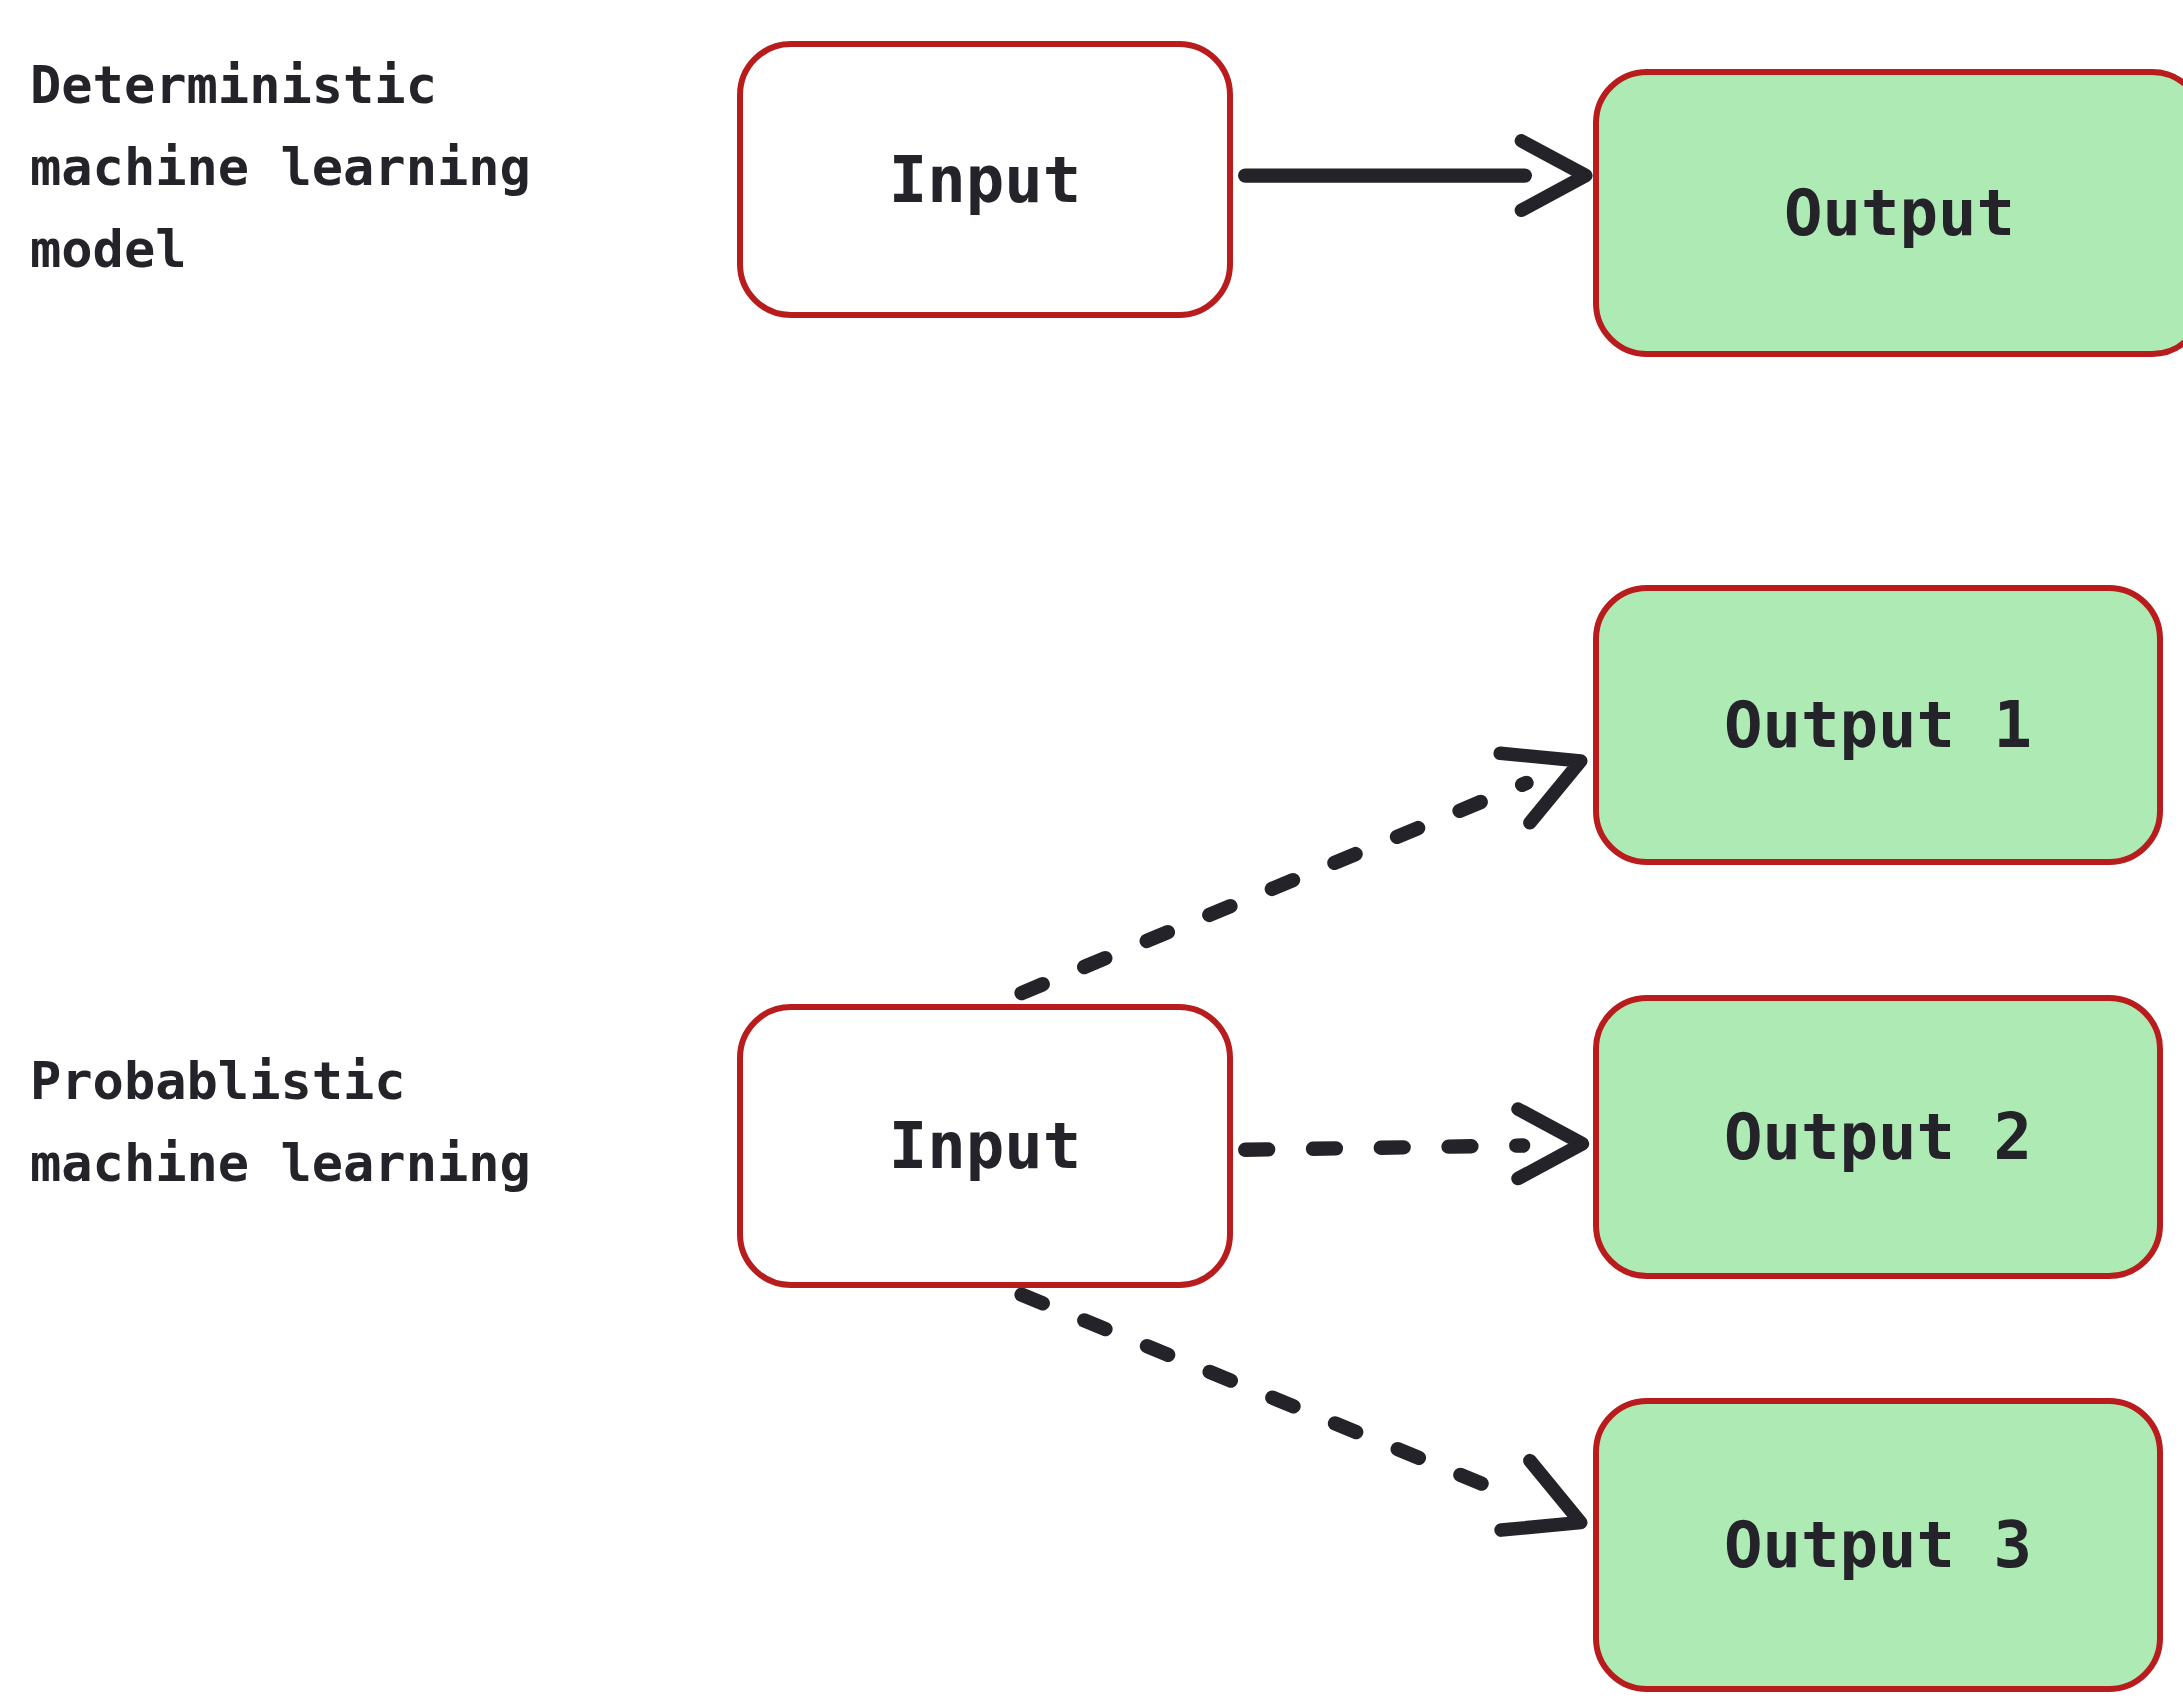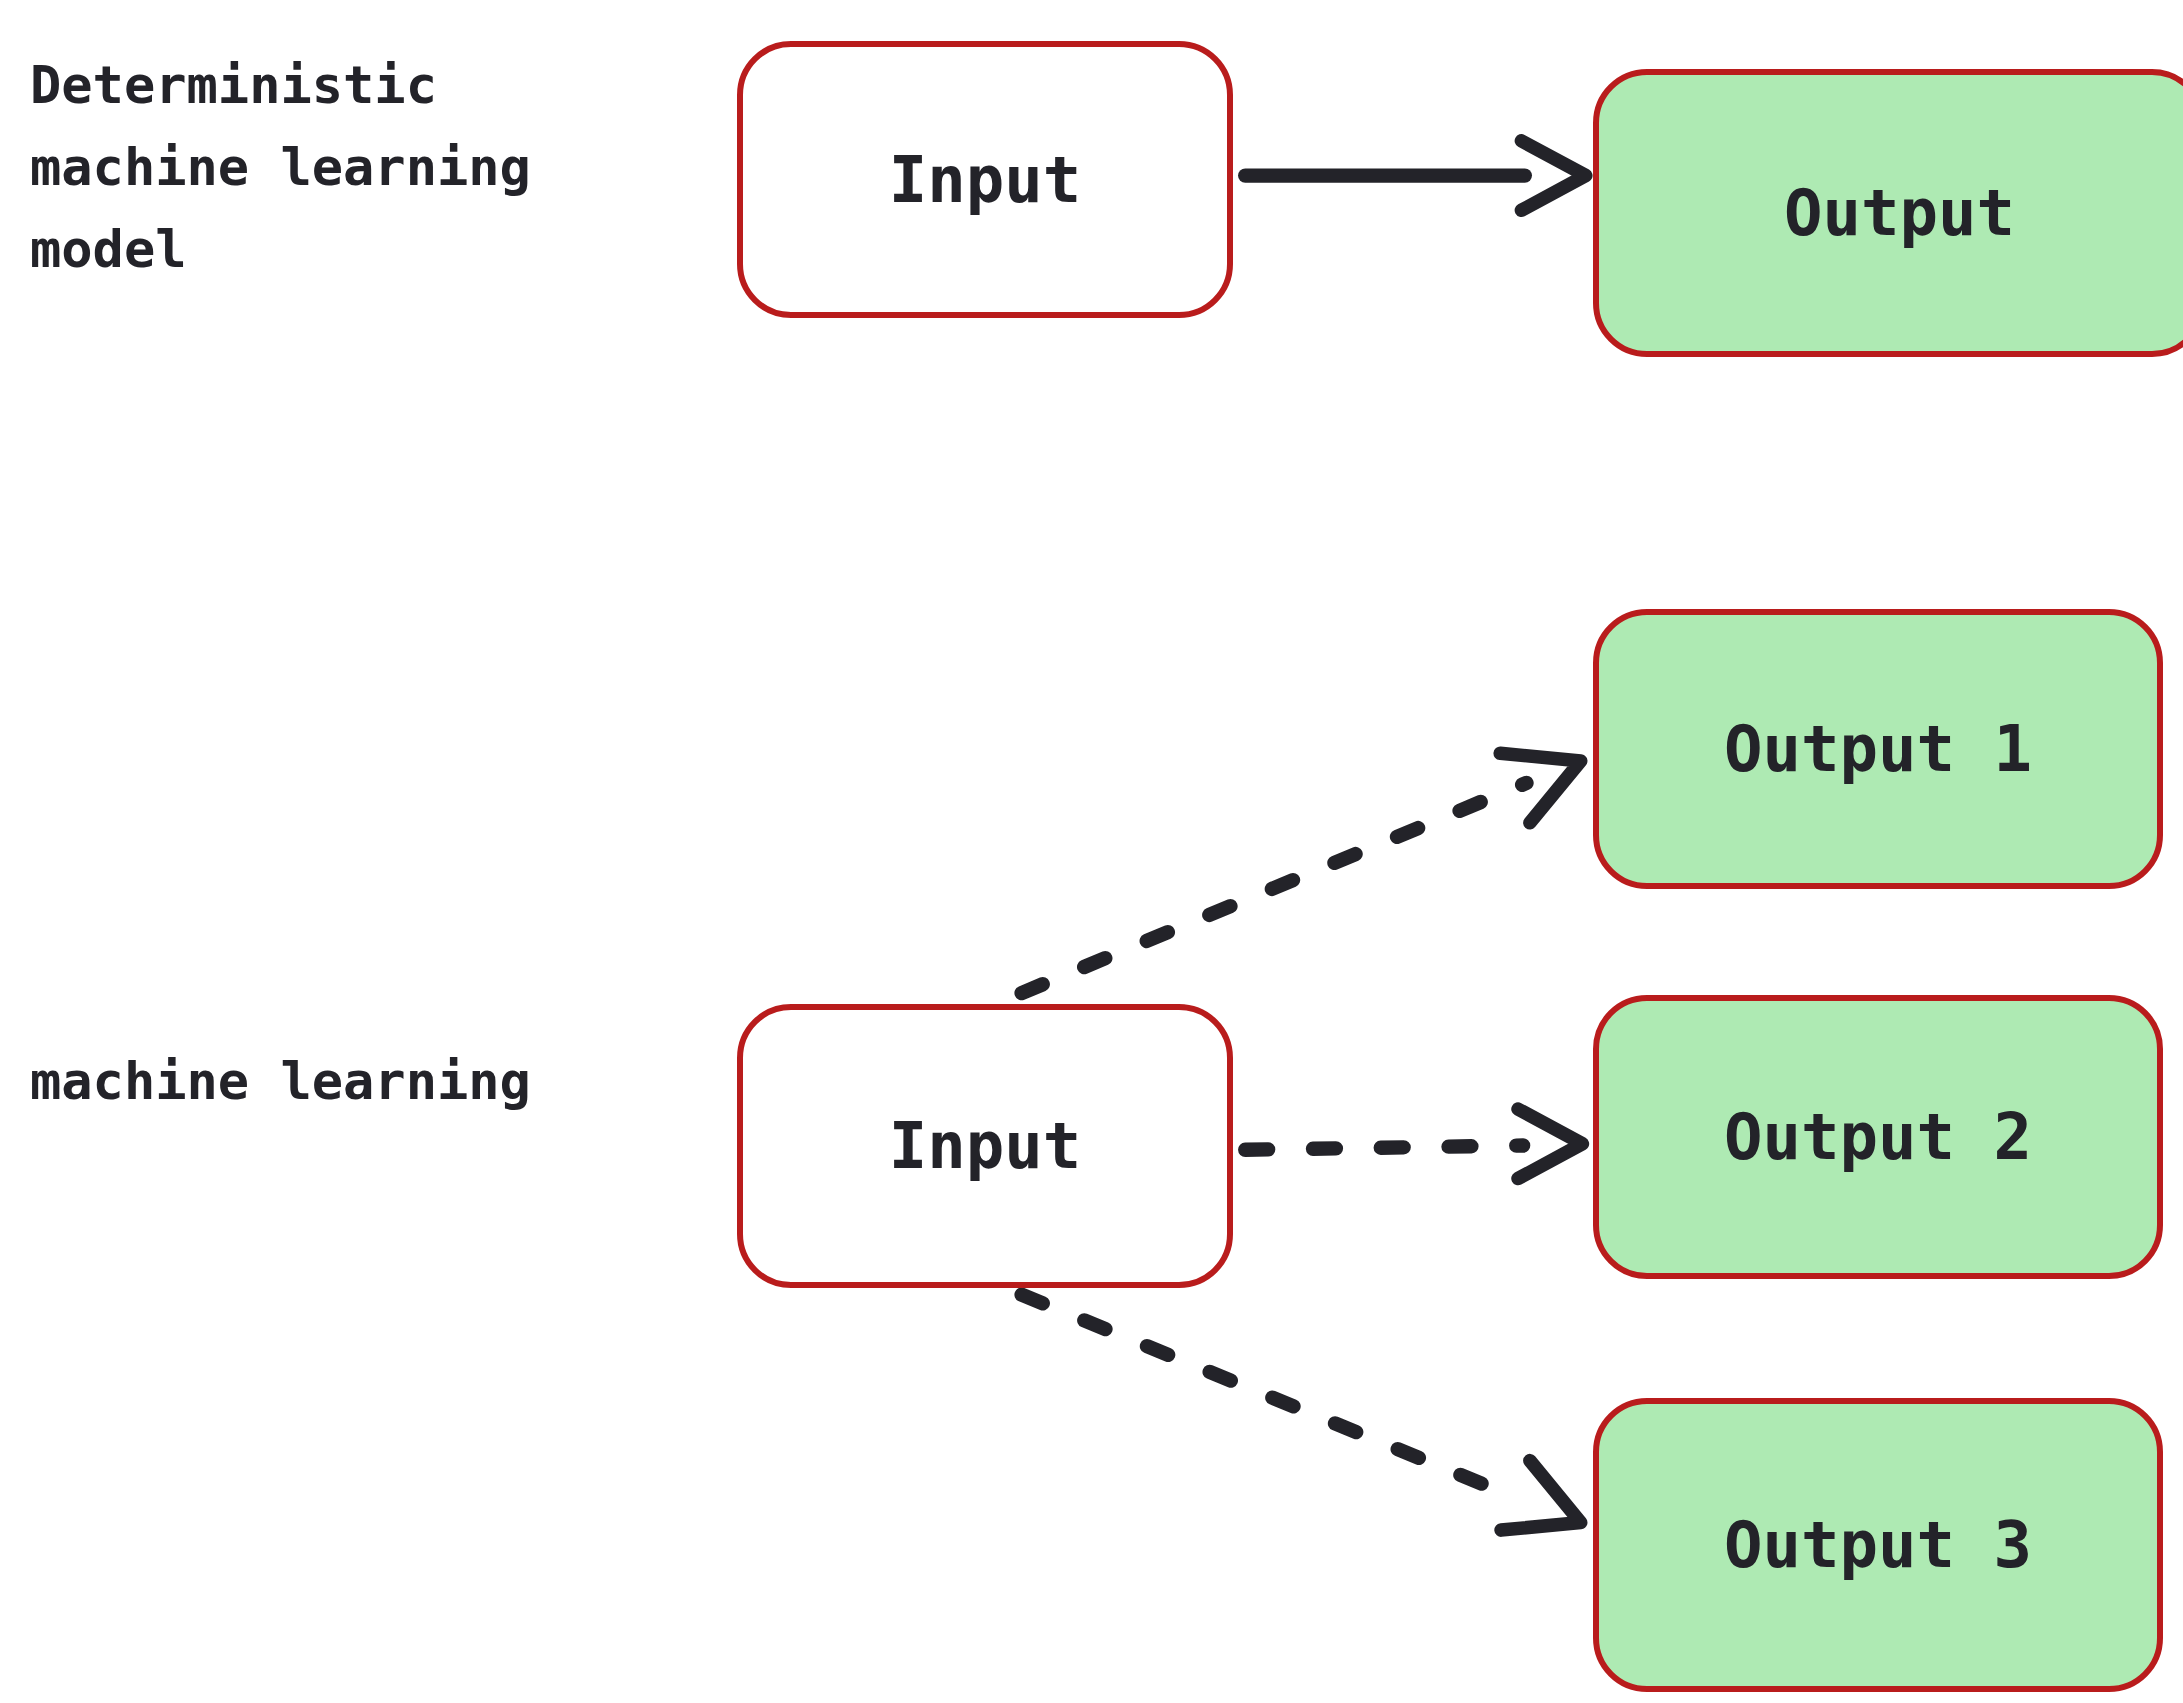--- a/index.html
+++ b/index.html
@@ -36,21 +36,21 @@
     font-size: 64px;
     font-weight: bold;
     color: #232329;
     background: #ffffff;
   }
   .node.green { background: #aeeab3; }
 
   .node.input-top    { left: 737px;  top: 41px;   width: 496px; height: 277px; }
   .node.output-top   { left: 1593px; top: 21px;   width: 613px; height: 288px; margin-top: 48px; }
   .node.input-bottom { left: 737px;  top: 1004px; width: 496px; height: 284px; }
-  .node.output-1     { left: 1593px; top: 585px;  width: 570px; height: 280px; margin-top: 24px; }
+  .node.output-1     { left: 1593px; top: 585px;  width: 570px; height: 280px; }
   .node.output-2     { left: 1593px; top: 995px; width: 570px; height: 284px; }
   .node.output-3     { left: 1593px; top: 1398px; width: 570px; height: 294px; }
 
   .caption.deterministic { top: 44px; }
   .caption.probablistic  { top: 1040px; }
 
   svg.arrows {
     position: absolute;
     left: 0; top: 0;
     width: 2183px;
@@ -72,20 +72,21 @@
 
 <div class="canvas">
 
   <div class="caption deterministic">
     <div>Deterministic</div>
     <div>machine learning</div>
     <div>model</div>
   </div>
 
   <div class="caption probablistic">
+    <div>Probablistic</div>
     <div>machine learning</div>
   </div>
 
   <svg class="arrows" viewBox="0 0 2577 2011">
 
     <g>
       <path class="shaft" d="M 1470 207 L 1800 207"></path>
       <polyline class="head" points="1796,166 1872,207 1796,248"></polyline>
     </g>
 

